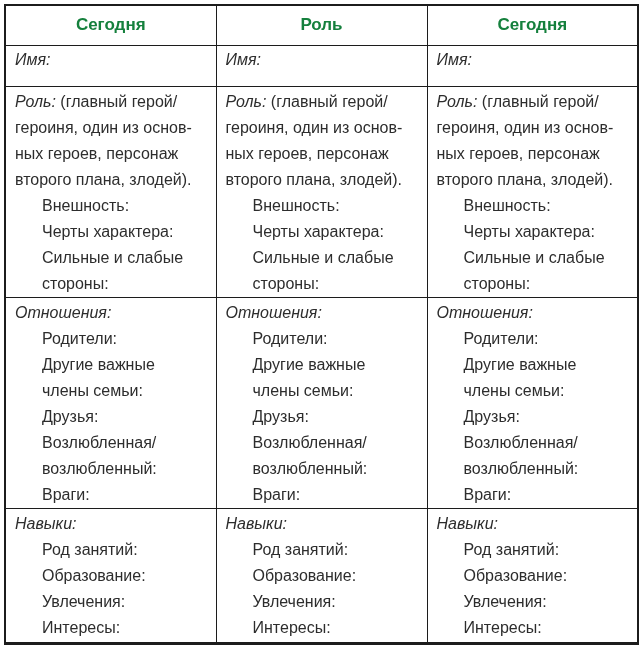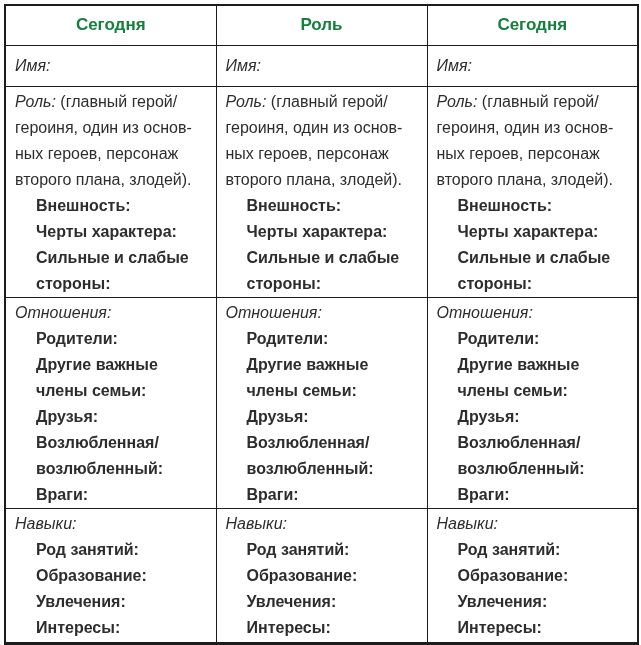--- a/index.html
+++ b/index.html
@@ -41,31 +41,30 @@
   table.profile td {
     font-size: 16px;
     line-height: 26px;
     padding: 2px 8px 0 9px;
   }
   tr.row-header   { height: 40px; }
   tr.row-name     { height: 41px; }
   tr.row-role     { height: 210px; padding-left: 34px; }
   tr.row-relations{ height: 210px; }
   tr.row-skills   { height: 135px; padding-left: 17px; }
-  tr.row-name td  { padding-top: 7px; }
+  tr.row-name td  { padding-top: 1px; }
   .lbl {
     font-style: italic;
   }
   .para {
     white-space: pre-line;
   }
   .item {
-    margin-left: 21px;
+    margin-left: 27px;
     white-space: pre-line;
-    font-weight: bold;
   }
 </style>
 </head>
 <body>
 
 <div class="page">
   <table class="profile">
     <colgroup>
       <col style="width:211px">
         <col style="width:211px">

